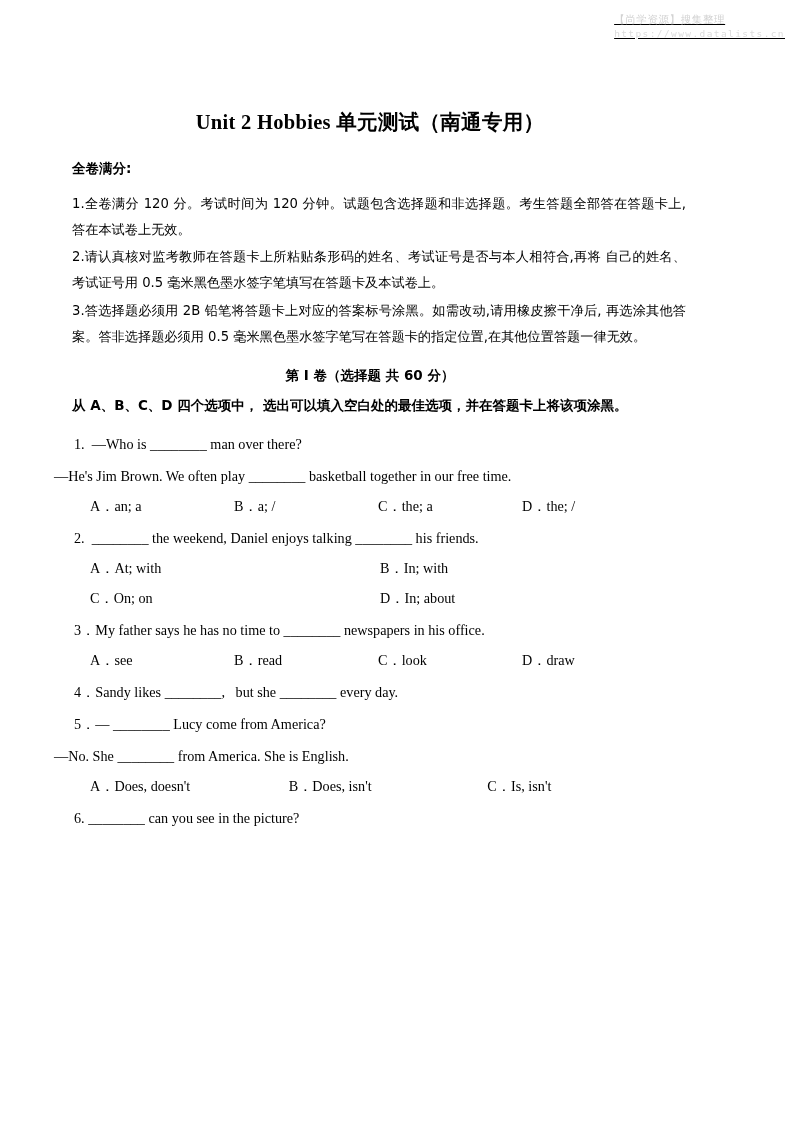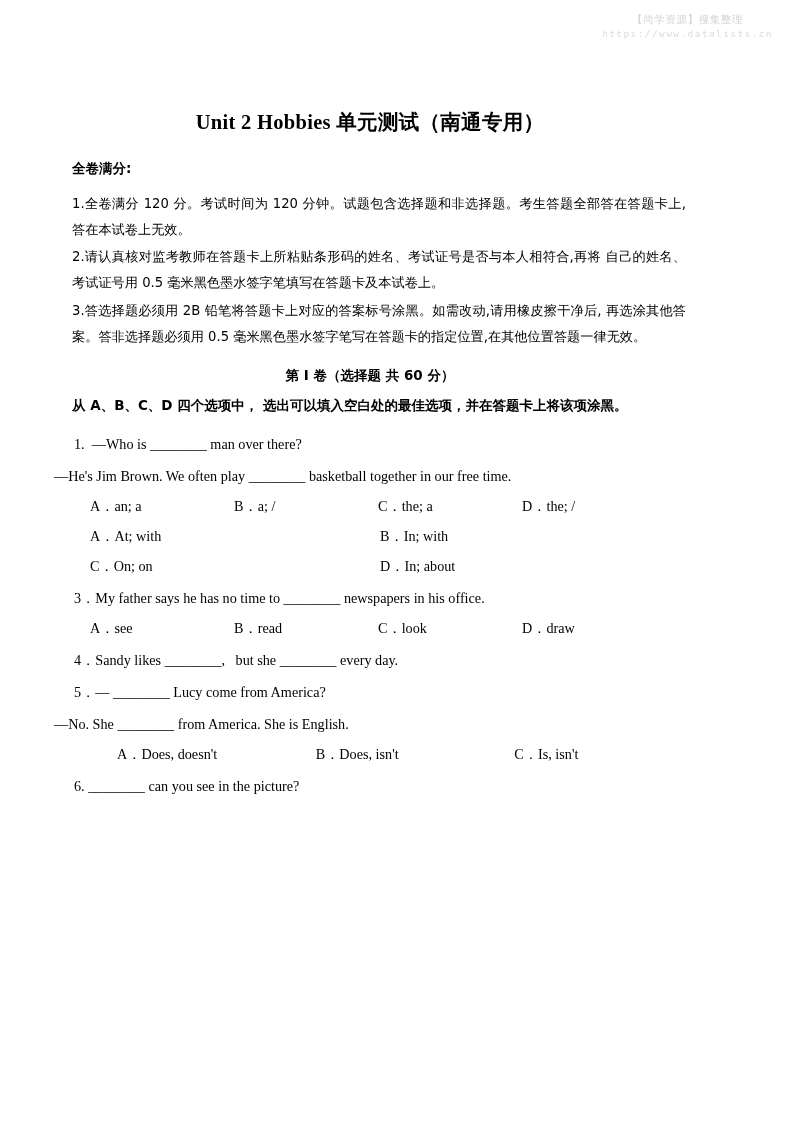--- a/index.html
+++ b/index.html
@@ -13,24 +13,25 @@
     position: relative;
     font-family: "Liberation Serif", "DejaVu Serif", serif;
     color: #000000;
     overflow: hidden;
   }
 
   
   .watermark {
     position: absolute;
     top: 12px;
-    right: 20px;
-    text-align: center;
+    right: 8px;
+    text-align: left;
     line-height: 1.45;
     user-select: none;
+    text-decoration: underline;
   }
   .wm-line1 {
     font-family: "DejaVu Sans", "Liberation Sans", sans-serif;
     font-size: 10.5px;
     color: #d2d2d2;
     letter-spacing: 0.6px;
     white-space: nowrap;
   }
   .wm-line2 {
     font-family: "DejaVu Sans Mono", "Liberation Mono", monospace;
@@ -122,21 +123,21 @@
     display: flex;
     margin-bottom: 10px;
   }
   .opt {
     font-size: 14.2px;
     line-height: 1.4;
     white-space: pre;
   }
   
   .cols-4 .opt { width: 144px; }
-  .cols-3 .opt { width: 216px; margin-left: 27px; }
+  .cols-3 .opt { width: 216px; }
   .cols-2 .opt { width: 290px; }
   .cols-1 .opt { width: 100%; }
 </style>
 </head>
 <body>
 
 <div class="watermark">
   <div class="wm-line1">【尚学资源】搜集整理</div>
   <div class="wm-line2">https://www.datalists.cn</div>
 </div>
@@ -162,20 +163,21 @@
         <div class="opts cols-4">
           <div class="opt-row">
             <div class="opt">A．an; a</div>
             <div class="opt">B．a; /</div>
             <div class="opt">C．the; a</div>
             <div class="opt">D．the; /</div>
           </div>
         </div>
       </div>
       <div class="question">
+        <div class="q-line">2.  ________ the weekend, Daniel enjoys talking ________ his friends.</div>
         <div class="opts cols-2">
           <div class="opt-row">
             <div class="opt">A．At; with</div>
             <div class="opt">B．In; with</div>
           </div>
           <div class="opt-row">
             <div class="opt">C．On; on</div>
             <div class="opt">D．In; about</div>
           </div>
         </div>

